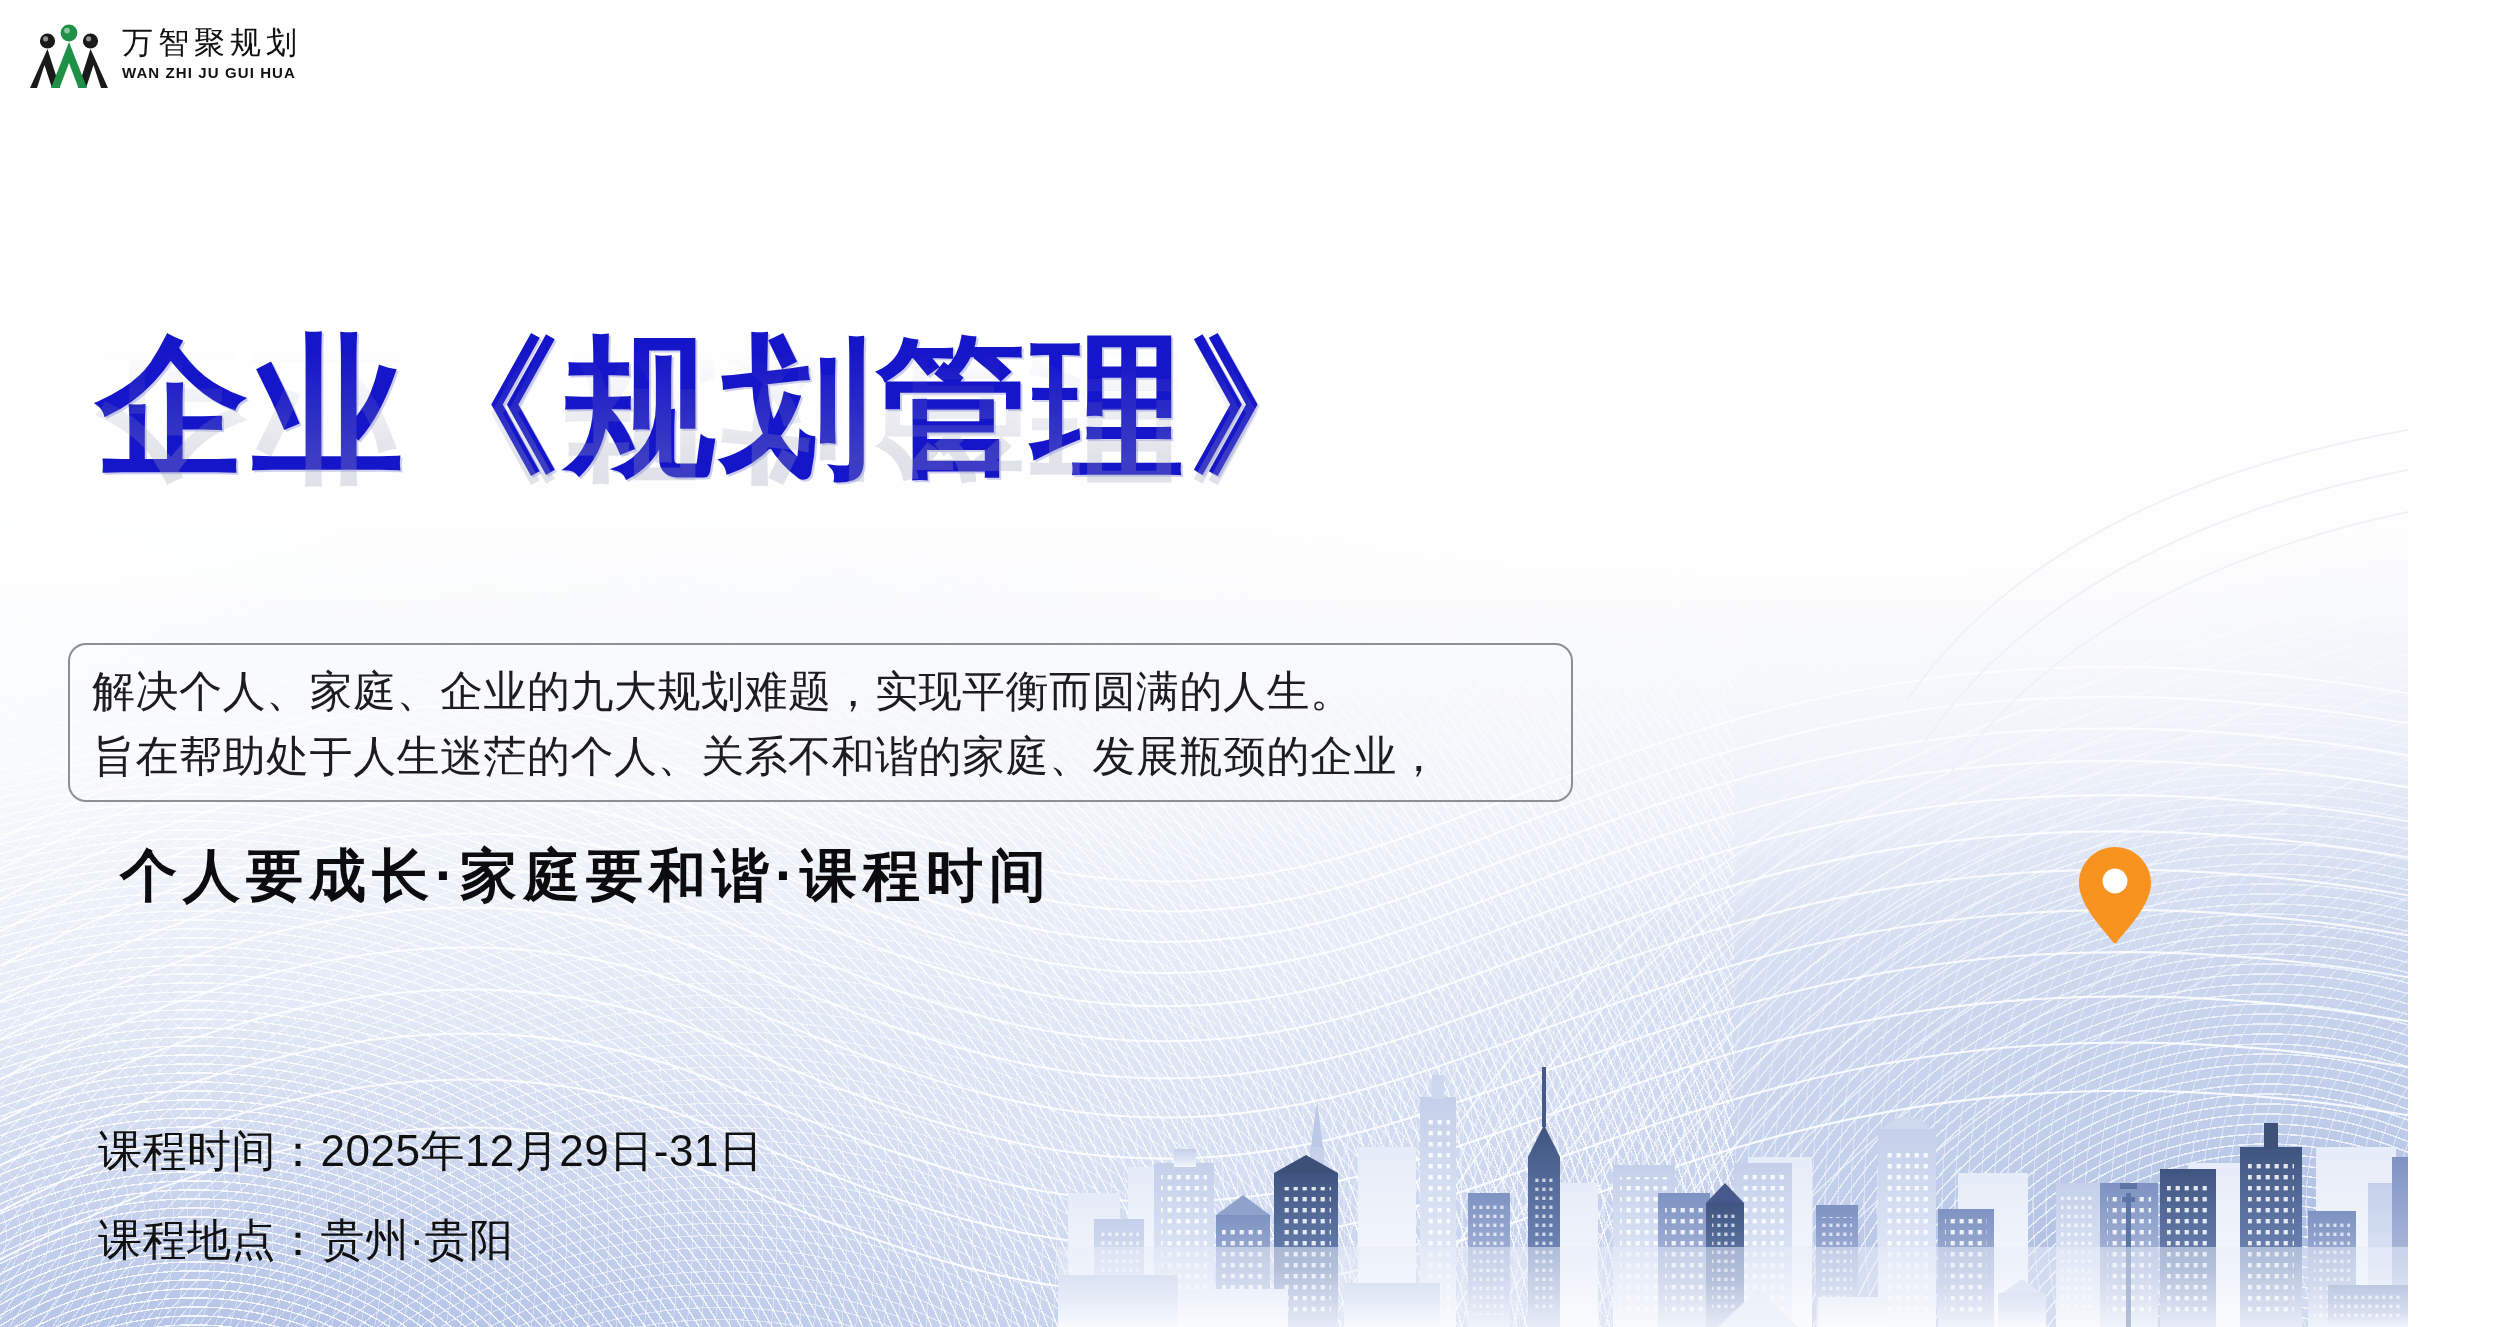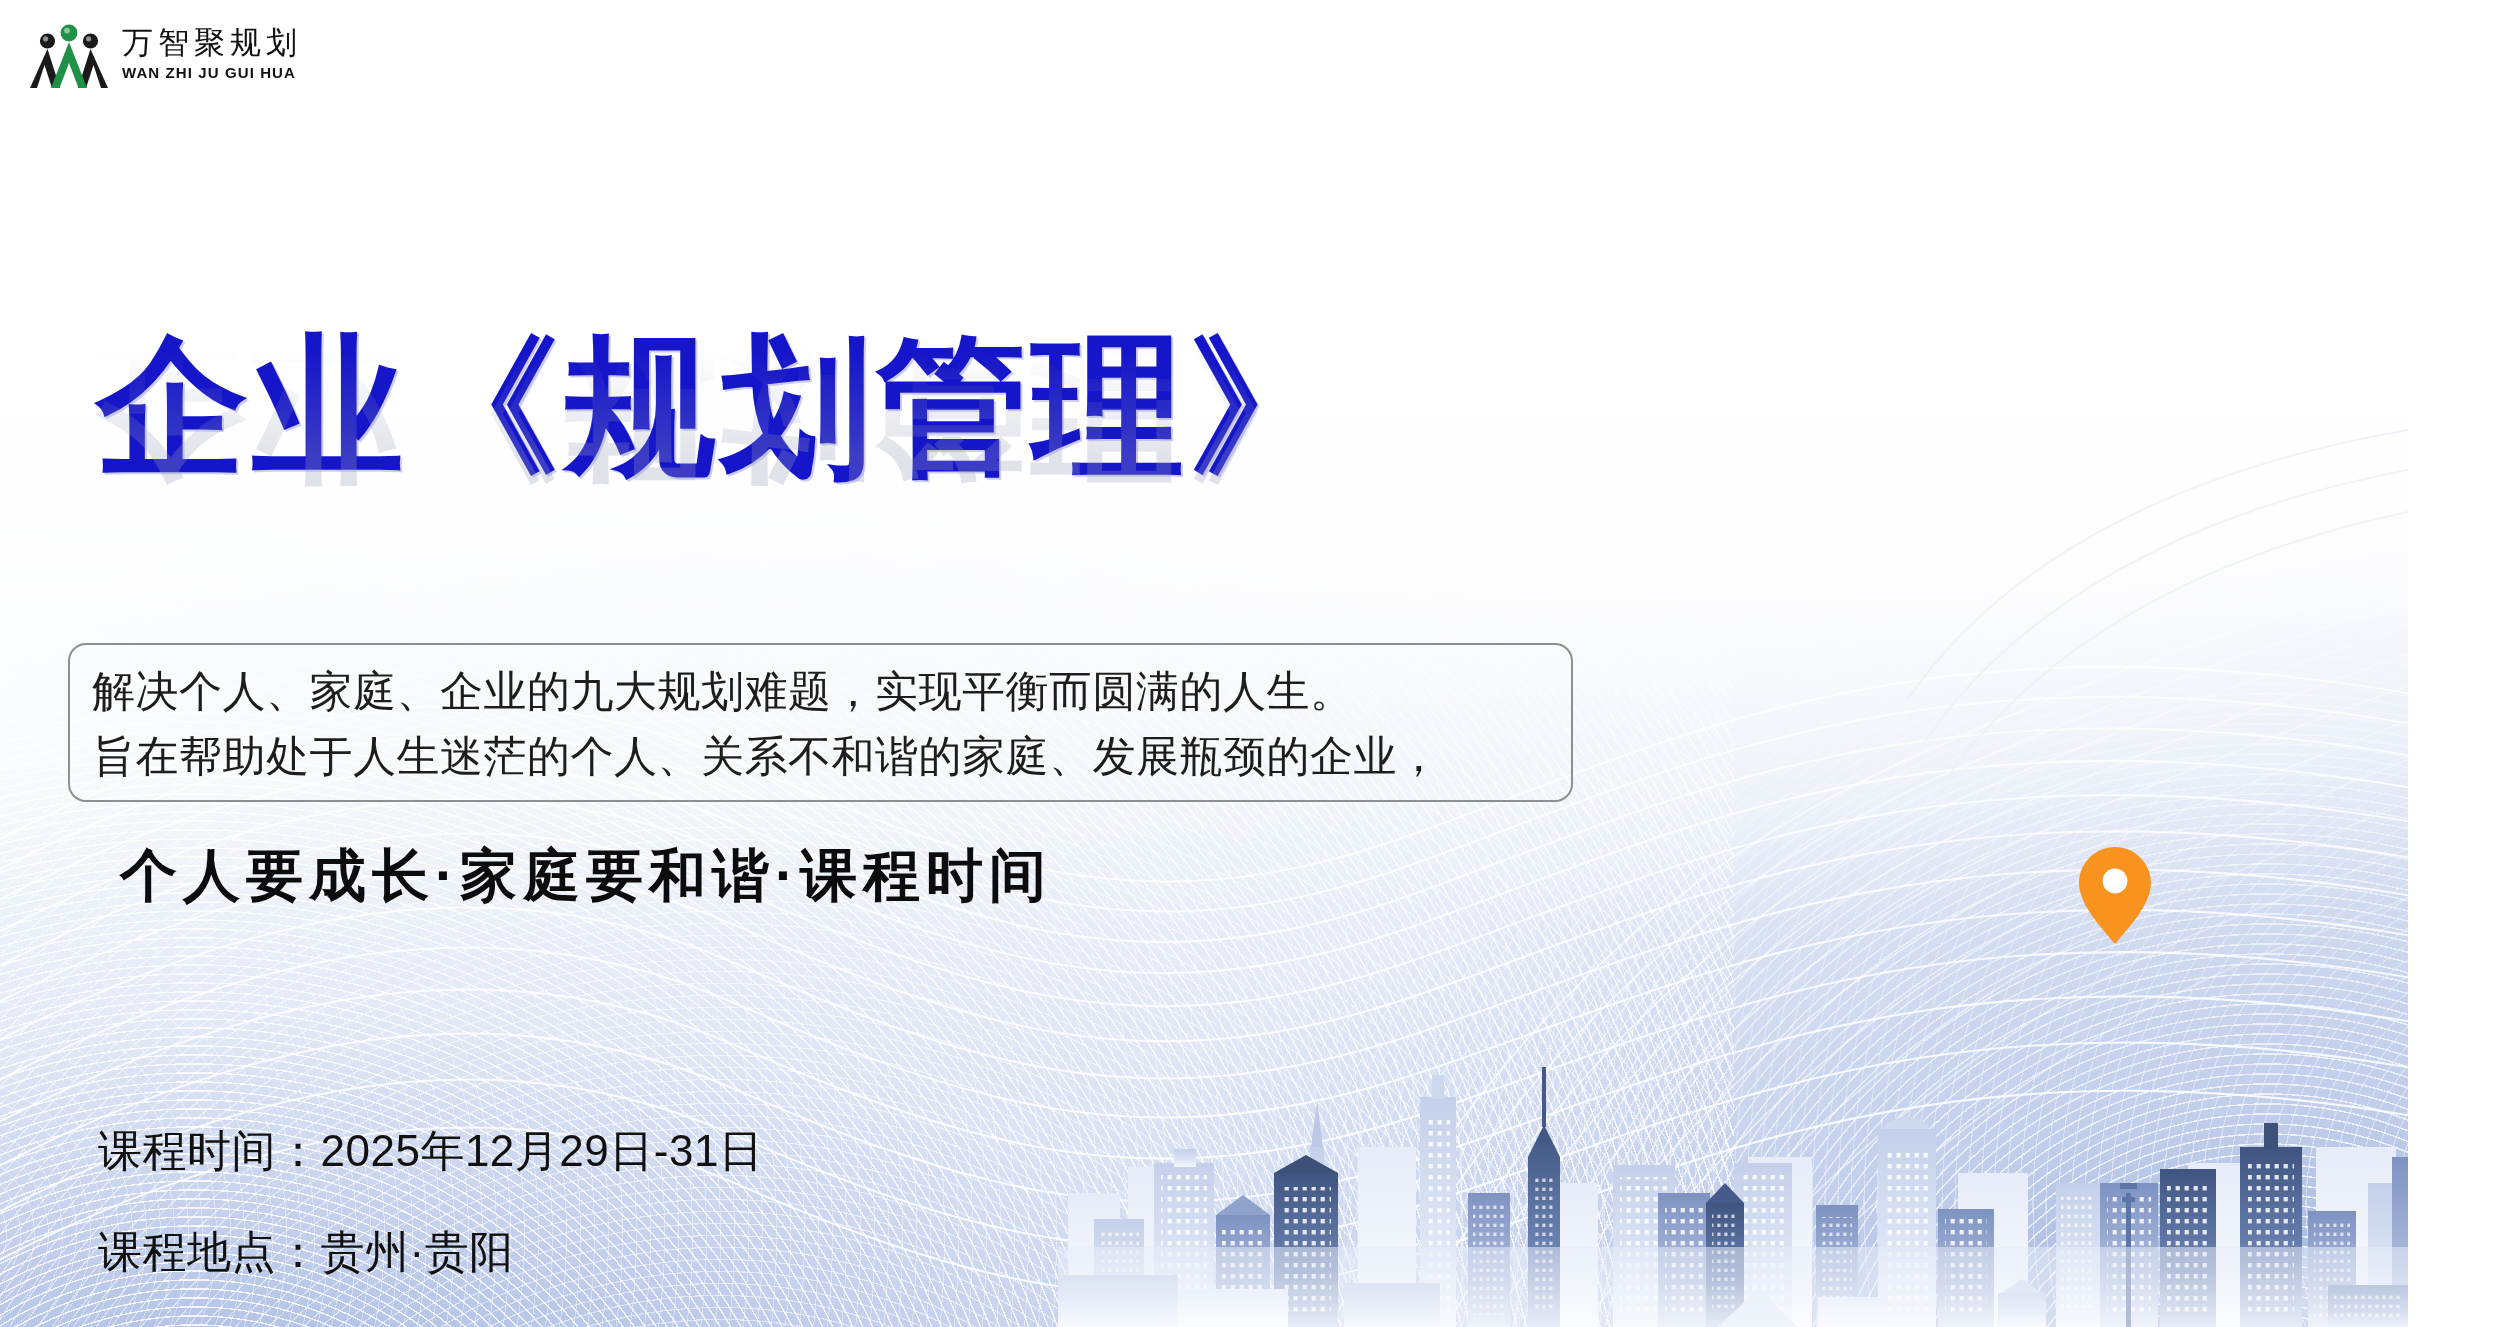--- a/index.html
+++ b/index.html
@@ -156,21 +156,21 @@
 
   
   .info{
     position:absolute; left:98px; top:1122px; z-index:35;
   }
   .info-line{
     font-family:"Liberation Sans","DejaVu Sans",sans-serif;
     font-size:44px; color:#111; white-space:nowrap;
     letter-spacing:.5px;
   }
-  .info-line + .info-line{ margin-top:42px; }
+  .info-line + .info-line{ margin-top:30px; }
 
   
   .skyline{
     position:absolute; right:0; bottom:0;
     width:1350px; height:330px;
     z-index:20; pointer-events:none;
   }
 </style>
 </head>
 <body>

